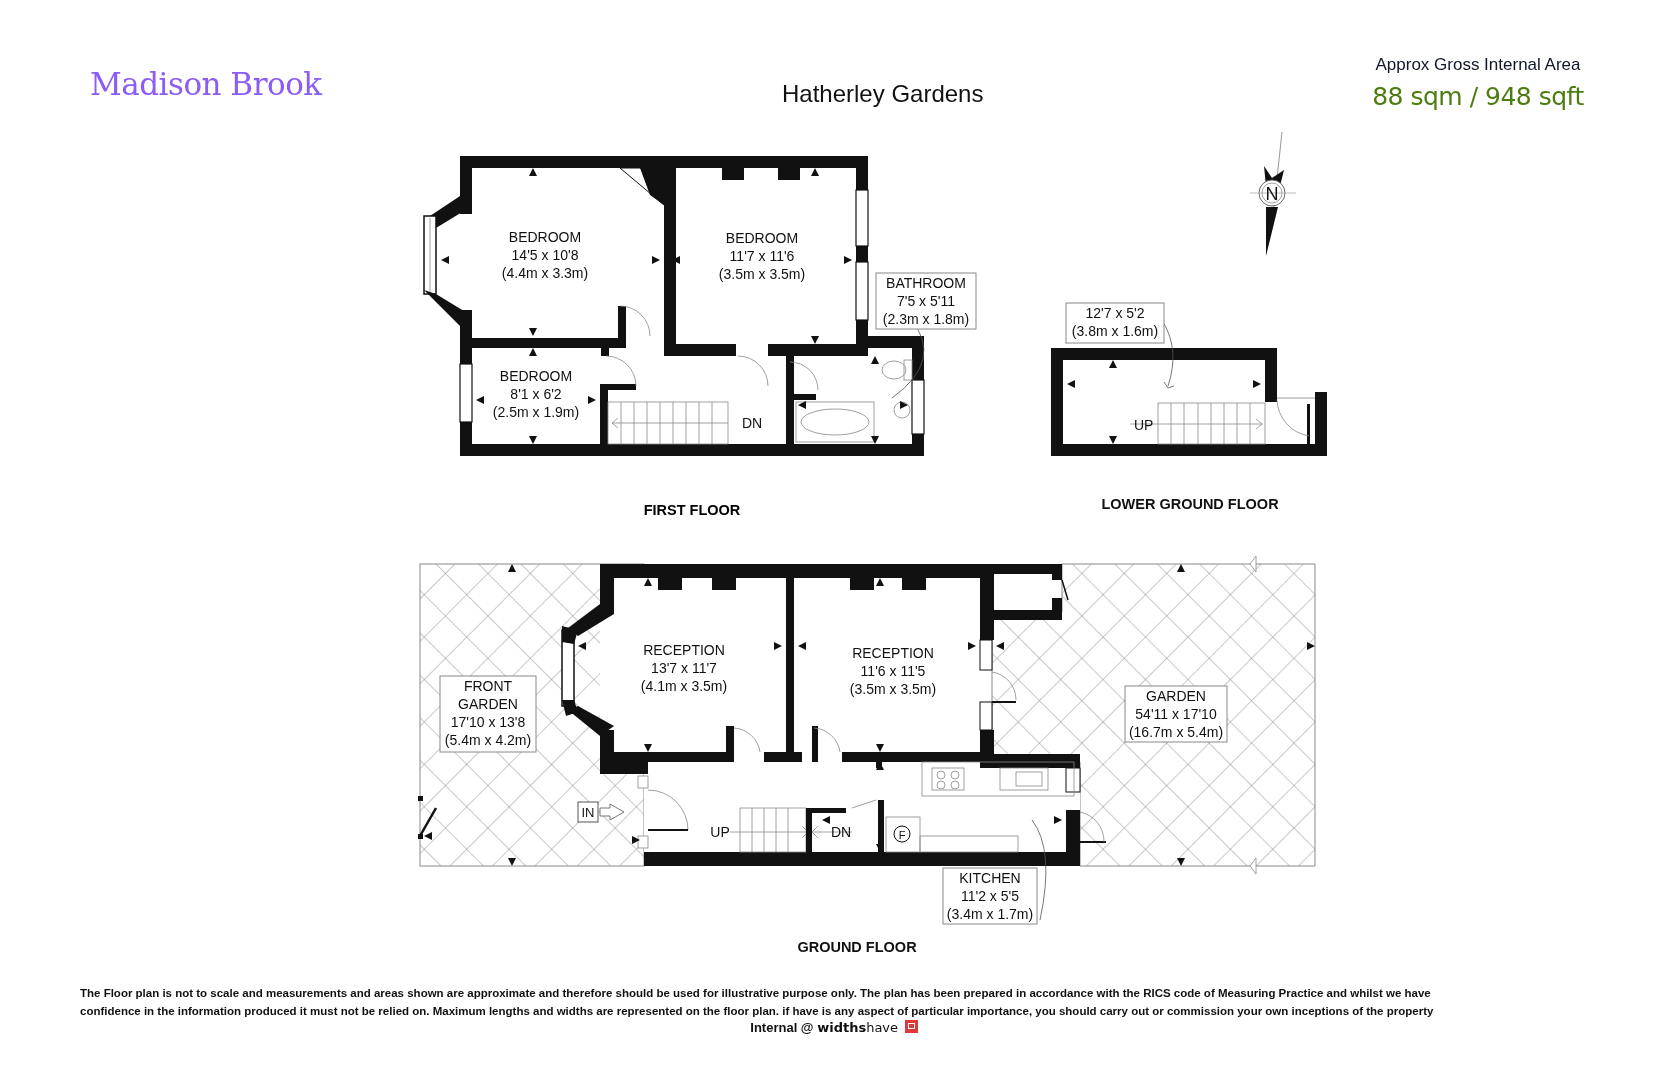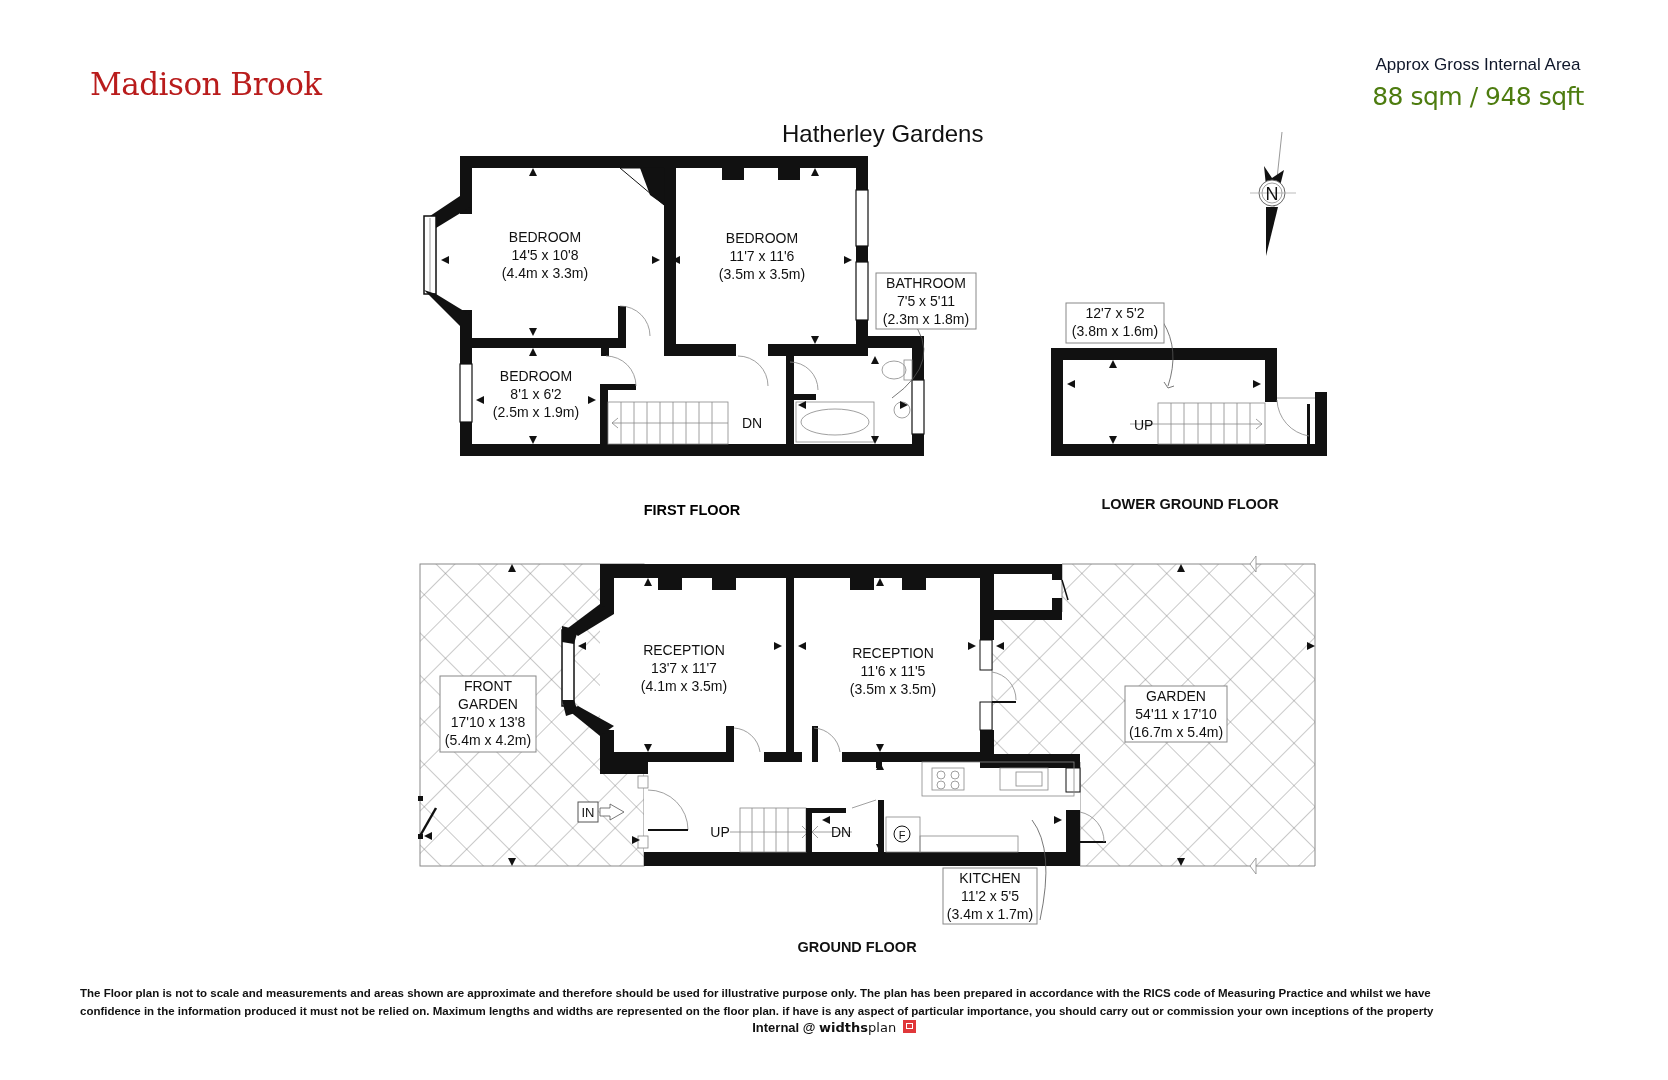--- a/index.html
+++ b/index.html
@@ -1,19 +1,19 @@
 <!DOCTYPE html>
 <html><head>
 <meta charset="utf-8">
 <style>
   html, body { margin:0; padding:0; background:#ffffff; }
   body { width:1668px; height:1080px; position:relative; overflow:hidden; font-family:"Liberation Sans", sans-serif; color:#111; }
   .abs { position:absolute; }
-  .logo { left:90px; top:66px; font-family:"DejaVu Serif", serif; font-size:31px; color:#b91c1c; letter-spacing:-0.5px; }
-  .title { left:782px; top:80px; font-size:24px; color:#111;margin-top:40px; }
+  .logo { left:90px; top:66px; font-family:"DejaVu Serif", serif; font-size:31px; color:#8b5cf6; letter-spacing:-0.5px; }
+  .title { left:782px; top:80px; font-size:24px; color:#111; }
   .area-label { left:1358px; top:55px; font-size:17px; color:#0f172a; width:240px; text-align:center; }
   .area-value { left:1358px; top:82px; font-size:25px; color:#4d7c0f; width:240px; text-align:center; font-family:"DejaVu Sans", sans-serif; letter-spacing:-0.5px; }
   .floor-label { font-weight:bold; font-size:14.5px; color:#111; }
   .disclaimer { left:80px; top:984px; width:1508px; text-align:left; font-weight:bold; font-size:11.5px; line-height:18px; color:#111; font-family:"Liberation Sans", sans-serif; }
   .copyright { left:0; top:1020px; width:1668px; text-align:center; font-weight:bold; font-size:13px; color:#111; }
   .copyright .brand { font-family:"DejaVu Sans", sans-serif; font-weight:bold; }
   .copyright .brand2 { font-family:"DejaVu Sans", sans-serif; font-weight:normal; }
   .pp-icon { display:inline-block; width:13px; height:13px; background:#e0373a; vertical-align:-1px; margin-left:3px; position:relative; }
   .pp-icon::after { content:""; position:absolute; left:3px; top:3px; width:7px; height:6px; border:1px solid #fff; box-sizing:border-box; }
   svg text { font-family:"Liberation Sans", sans-serif; }
@@ -331,15 +331,15 @@
   </g>
   <text x="857" y="952" text-anchor="middle" font-weight="bold" font-size="14.5" fill="#111">GROUND FLOOR</text>
 </svg>
 
 <div class="abs disclaimer">
   <div>The Floor plan is not to scale and measurements and areas shown are approximate and therefore should be used for illustrative purpose only. The plan has been prepared in accordance with the RICS code of Measuring Practice and whilst we have</div>
   <div>confidence in the information produced it must not be relied on. Maximum  lengths and widths are represented on the floor plan. if have is any aspect of particular importance, you should carry out or commission your own inceptions of the property</div>
 </div>
 <div class="abs copyright">
   <span>Internal @</span>
-  <span class="brand">widths</span><span class="brand2">plan</span>
+  <span class="brand">widths</span><span class="brand2">have</span>
   <span class="pp-icon"></span>
 </div>
 
 </body></html>

